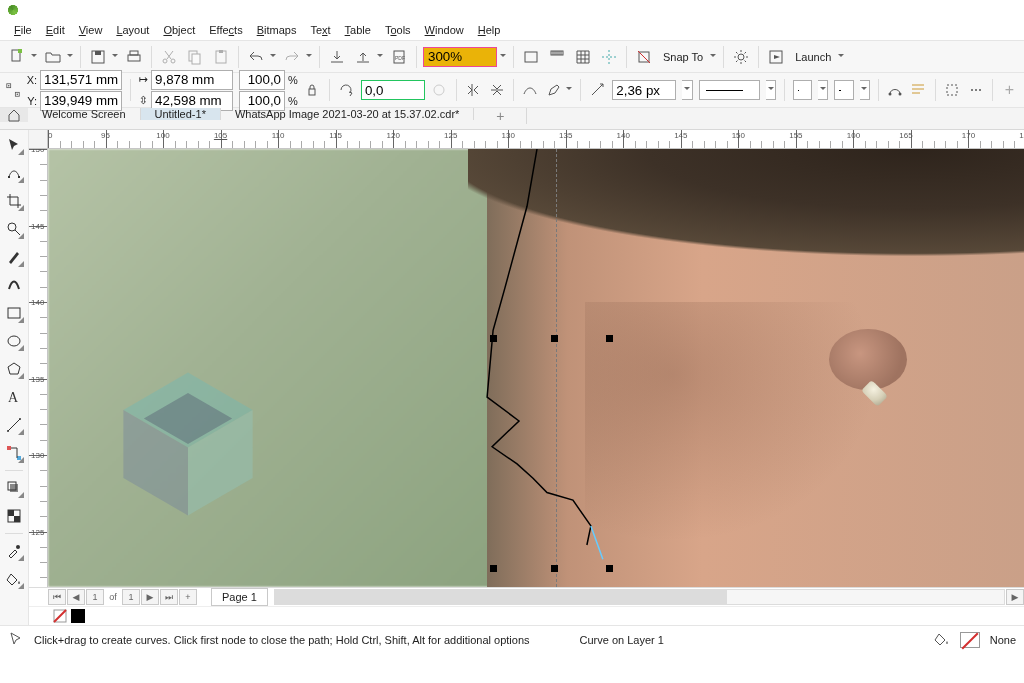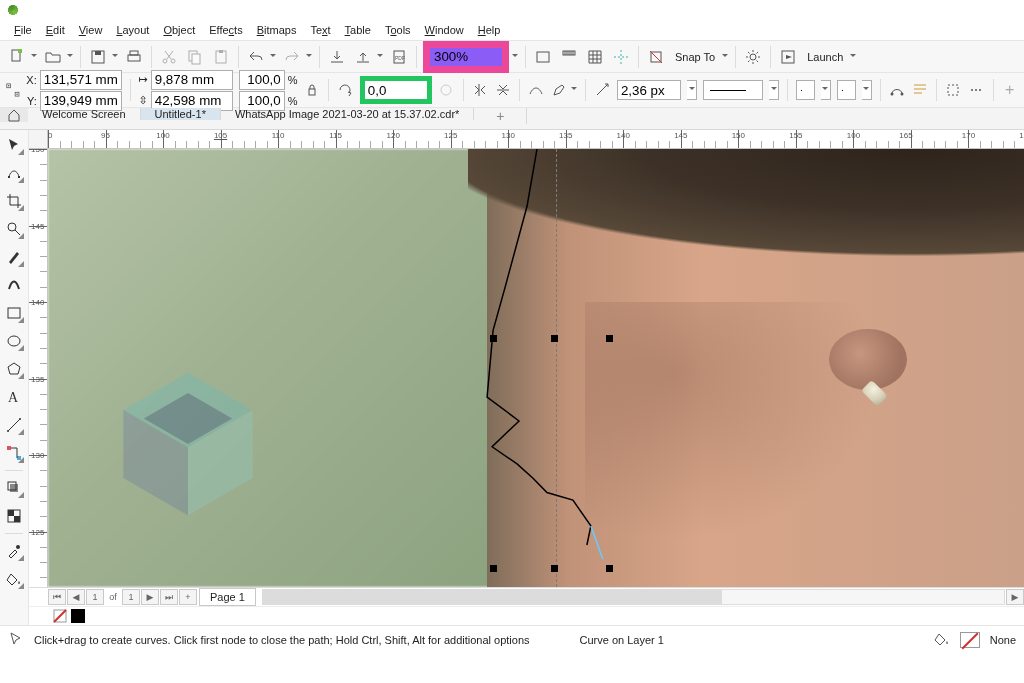--- a/index.html
+++ b/index.html
@@ -8,28 +8,28 @@
 .corel-icon::after{content:"";position:absolute;inset:2px;border-radius:50%;background:conic-gradient(from -30deg,#4b8f29,#7ac142,#4b8f29)}
 .menu-bar{height:20px;display:flex;align-items:center;gap:14px;padding-left:14px;background:#fff}
 .menu-bar span{cursor:default}
 .menu-bar span u{text-decoration:underline}
 .toolbar{height:31px;display:flex;align-items:center;gap:4px;padding:0 6px;background:#f7f7f7;border-top:1px solid #e5e5e5;border-bottom:1px solid #e5e5e5}
 .tbtn{width:22px;height:22px;display:flex;align-items:center;justify-content:center;border-radius:2px;color:#444}
 .tbtn svg{width:16px;height:16px;display:block}
 .sep{width:1px;height:22px;background:#dcdcdc;margin:0 2px}
 .drop-arrow{width:8px;height:22px;display:flex;align-items:center;justify-content:center;color:#666;margin-left:-2px}
 .drop-arrow::before{content:"";border:3px solid transparent;border-top-color:#666}
-.zoom-input{width:64px;height:18px;border:7px solid #ec4899;background:#8b5cf6;padding:0 4px;font:11px/18px inherit}
+.zoom-input{width:64px;height:18px;border:1px solid #ec4899;background:#eab308;padding:0 4px;font:11px/18px inherit}
 .toolbar2{height:34px;display:flex;align-items:center;gap:6px;padding:0 6px;background:#f7f7f7;border-bottom:1px solid #e5e5e5}
 .coord-icon{width:18px;height:18px}
 .coord-block{display:flex;align-items:center;gap:3px}
 .coord-lbl{width:11px;text-align:right}
 .coord-in{width:74px;height:18px;border:1px solid #aeaeae;background:#fff;padding:0 3px;font:11px/18px inherit;text-align:left}
 .pct-in{width:38px;height:18px;border:1px solid #aeaeae;background:#fff;padding:0 3px;font:11px/18px inherit;text-align:right}
-.rot-in{width:56px;height:18px;border:5px solid #22c55e;background:#fff;padding:0 3px;font:11px/18px inherit;text-align:left}
+.rot-in{width:56px;height:18px;border:1px solid #22c55e;background:#fff;padding:0 3px;font:11px/18px inherit;text-align:left}
 .wt-in{width:56px;height:18px;border:1px solid #aeaeae;background:#fff;padding:0 3px;font:11px/18px inherit}
 .linestyle{width:76px;height:18px;border:1px solid #aeaeae;background:#fff;position:relative}
 .linestyle::before{content:"";position:absolute;left:6px;right:16px;top:50%;height:1px;background:#000}
 .tabs-bar{height:21px;background:#f4f4f4;display:flex;align-items:flex-start;border-bottom:1px solid #d8d8d8}
 .home-tab{width:28px;display:flex;align-items:center;justify-content:center;background:#e8e8e8}
 .doc-tab{padding:0 14px;display:flex;align-items:center;border-right:1px solid #d8d8d8;cursor:default}
 .doc-tab.active{background:#d8e5ee}
 .doc-tab.plus{width:24px;justify-content:center;color:#888;font-size:14px}
 .work-area{position:relative;display:flex;height:495px}
 .toolbox{width:28px;background:#f7f7f7;border-right:1px solid #e5e5e5;display:flex;flex-direction:column;align-items:center;padding-top:4px;gap:6px}
@@ -55,21 +55,21 @@
 .hair{position:absolute;left:43%;right:0;top:0;height:34%;background:radial-gradient(ellipse 120% 100% at 80% 0%,#2e241c 0%,#3d3127 40%,#574838 70%,transparent 72%)}
 .ear{position:absolute;left:80%;top:41%;width:8%;height:14%;background:radial-gradient(circle at 40% 40%,#c89680 0%,#9f7360 70%);border-radius:50%}
 .earring{position:absolute;left:83.5%;top:54%;width:2.4%;height:3.4%;background:radial-gradient(circle at 35% 35%,#f5f1e0 0%,#d6d0b8 60%,#b0aa92 100%);border-radius:20%;transform:rotate(45deg)}
 .shadow-cheek{position:absolute;left:55%;top:35%;width:30%;height:55%;background:radial-gradient(ellipse at 30% 30%,rgba(90,55,40,.25) 0%,transparent 70%)}
 .logo-water{position:absolute;left:55px;top:210px;width:170px;height:170px;opacity:.7}
 .trace{position:absolute;left:0;top:0;width:100%;height:100%;pointer-events:none}
 .handle{position:absolute;width:7px;height:7px;background:#000}
 .guide-v{position:absolute;top:0;bottom:0;border-left:1px dashed #7a7a7a}
 .scroll-h{height:18px;display:flex;align-items:center;background:#fff;border-top:1px solid #dcdcdc}
 .scroll-h .navbtn{width:16px;height:14px;display:flex;align-items:center;justify-content:center;color:#666;border:1px solid #c9c9c9;background:#f4f4f4;margin-left:1px;font-size:9px}
-.page-tab{padding:0 10px;height:16px;line-height:16px;border:1px solid #c9c9c9;background:#fff;margin-left:2px}
+.page-tab{padding:0 10px;height:16px;line-height:16px;border:1px solid #c9c9c9;background:#fff;margin-left:14px}
 .scroll-track{flex:1;margin-left:6px;height:14px;border:1px solid #dcdcdc;background:#f6f6f6;position:relative}
 .scroll-thumb{position:absolute;left:0;top:0;bottom:0;width:62%;background:#dcdcdc}
 .status-bar{height:28px;display:flex;align-items:center;background:#fff;border-top:1px solid #e5e5e5;padding:0 8px;gap:10px}
 .status-bar .cursor-icon svg{width:16px;height:16px}
 .fill-swatch{width:18px;height:14px;background:#fff;position:relative;border:1px solid #999}
 .fill-swatch::after{content:"";position:absolute;left:-2px;right:-2px;top:50%;height:2px;background:#d32f2f;transform:rotate(-45deg)}
 .right-space{flex:1}
 .snap-text{padding:0 4px}
 .gear svg{width:16px;height:16px}
 .small-icon{width:14px;height:14px}

